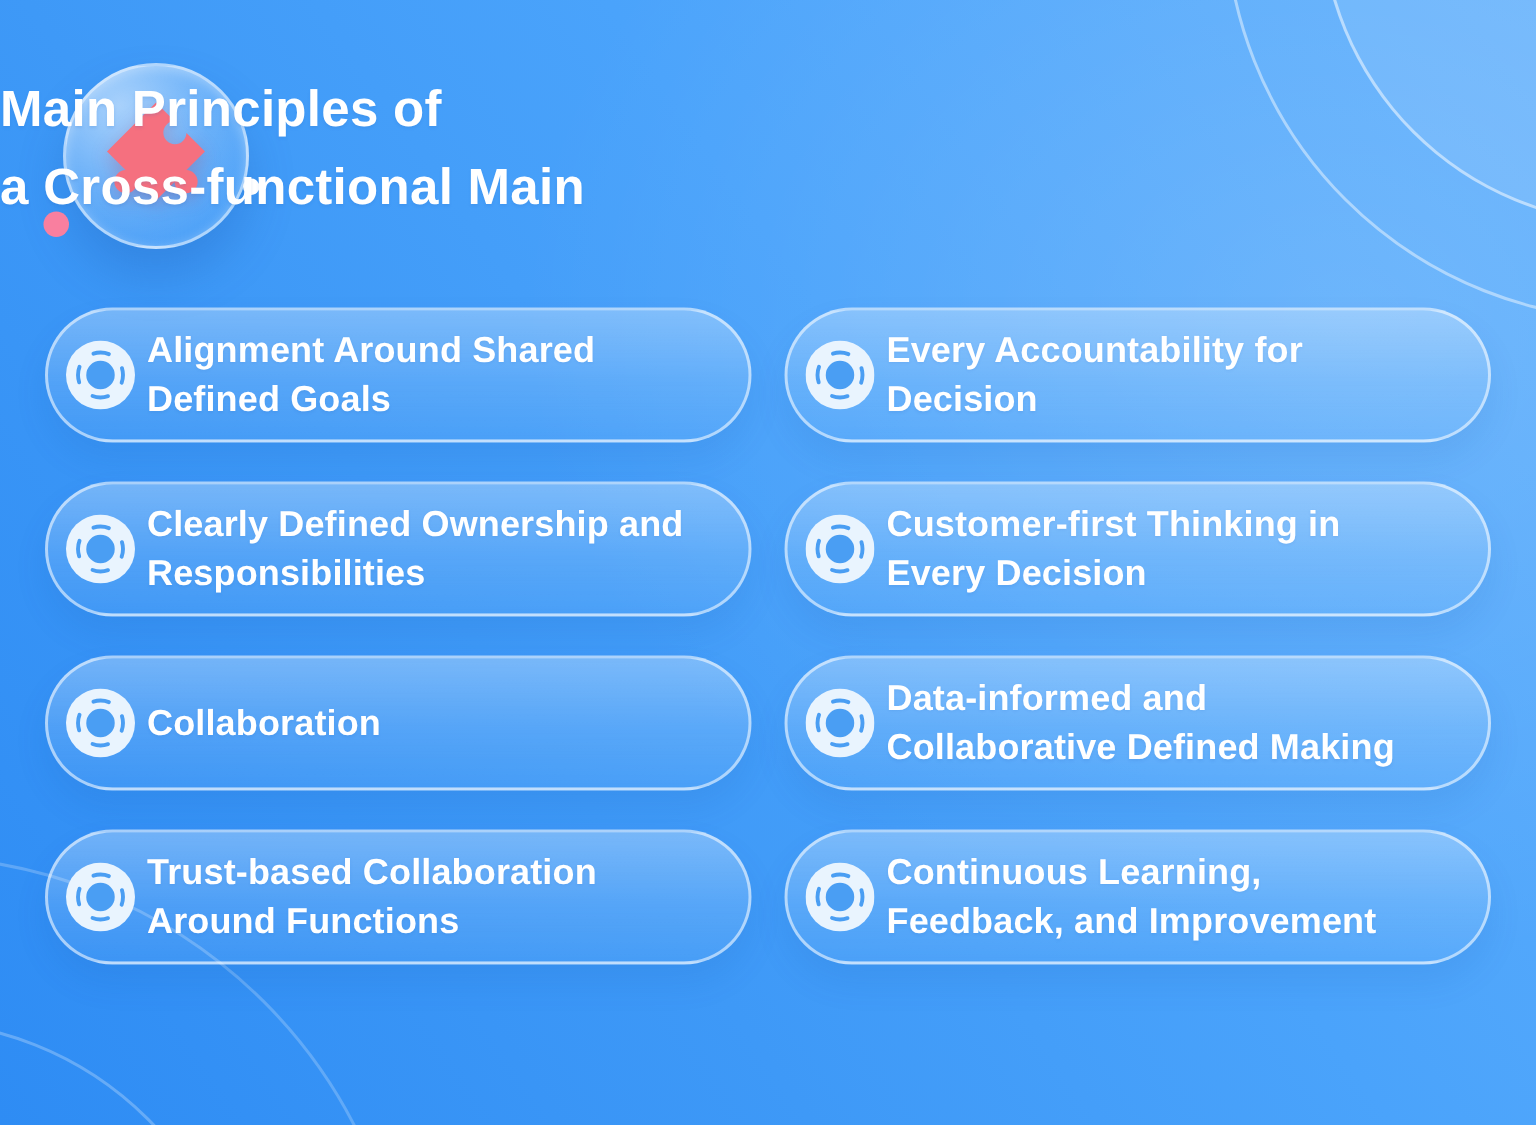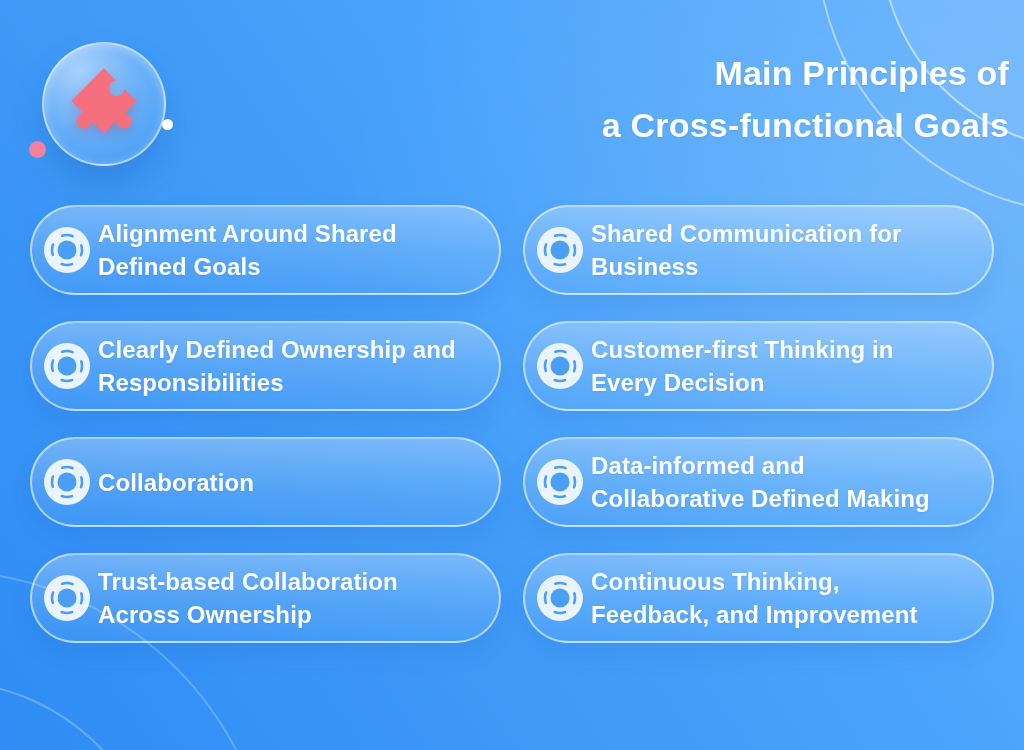--- a/index.html
+++ b/index.html
@@ -20,21 +20,21 @@
     background:radial-gradient(circle at 30% 22%, rgba(255,255,255,0.55), rgba(255,255,255,0.22) 48%, rgba(235,245,255,0.10) 78%);
     border:2px solid rgba(255,255,255,0.55);
     box-shadow:0 18px 30px rgba(23,82,170,0.25), inset 0 2px 8px rgba(255,255,255,0.35);
     display:flex;align-items:center;justify-content:center;
   }
   .badge svg{width:84px;height:84px;filter:drop-shadow(0 4px 6px rgba(190,40,70,0.25));}
   .dot{position:absolute;border-radius:50%;}
   .dot.pink{left:29px;top:141px;width:17px;height:17px;background:var(--accent-pink,#f97f9f);}
   .dot.white{left:162px;top:119px;width:11px;height:11px;background:#fff;}
   .title{
-    position:absolute;top:47px;left:0;right:15px;text-align:right;
+    position:absolute;top:47px;left:0;right:15px;text-align:left;
     color:var(--text,#fff);font-size:34px;font-weight:700;line-height:52px;letter-spacing:0.2px;
     text-shadow:0 1px 2px rgba(40,100,190,0.15);
   }
   .grid{
     position:absolute;left:30px;top:205px;width:964px;
     display:grid;grid-template-columns:471px 471px;column-gap:22px;row-gap:26px;grid-auto-rows:90px;
   }
   .card{
     box-sizing:border-box;border-radius:45px;
     border:2px solid rgba(255,255,255,0.55);
@@ -61,21 +61,21 @@
   <div class="badge">
     <svg viewBox="0 0 120 120" aria-hidden="true">
       <path transform="rotate(45 60 60)" style="fill:var(--accent-coral,#f5707f)" d="M24,24 h25 a11,11 0 1 0 16,0 h25 v25 a11,11 0 1 1 0,16 v25 h-25 a11,11 0 1 1 -16,0 h-25 z"></path>
     </svg>
   </div>
   <div class="dot pink"></div>
   <div class="dot white"></div>
 
   <div class="title">
     <div>Main Principles of</div>
-    <div>a Cross-functional Goals</div>
+    <div>a Cross-functional Main</div>
   </div>
 
   <div class="grid">
 
     <div class="card">
       <svg class="bullet" viewBox="0 0 46 46" aria-hidden="true">
         <circle cx="23" cy="23" r="23" style="fill:var(--icon-disc,#e9f4fe)"></circle>
         <circle cx="23" cy="23" r="15" fill="none" style="stroke:var(--icon-blue,#4a9ef3)" stroke-width="2.6" stroke-linecap="round" stroke-dasharray="10.5 13.06" stroke-dashoffset="5.25"></circle>
         <circle cx="23" cy="23" r="9.5" style="fill:var(--icon-blue,#4a9ef3)"></circle>
       </svg>
@@ -85,22 +85,22 @@
       </div>
     </div>
 
     <div class="card">
       <svg class="bullet" viewBox="0 0 46 46" aria-hidden="true">
         <circle cx="23" cy="23" r="23" style="fill:var(--icon-disc,#e9f4fe)"></circle>
         <circle cx="23" cy="23" r="15" fill="none" style="stroke:var(--icon-blue,#4a9ef3)" stroke-width="2.6" stroke-linecap="round" stroke-dasharray="10.5 13.06" stroke-dashoffset="5.25"></circle>
         <circle cx="23" cy="23" r="9.5" style="fill:var(--icon-blue,#4a9ef3)"></circle>
       </svg>
       <div class="card-text">
-        <div>Shared Communication for</div>
-        <div>Business</div>
+        <div>Every Accountability for</div>
+        <div>Decision</div>
       </div>
     </div>
 
     <div class="card">
       <svg class="bullet" viewBox="0 0 46 46" aria-hidden="true">
         <circle cx="23" cy="23" r="23" style="fill:var(--icon-disc,#e9f4fe)"></circle>
         <circle cx="23" cy="23" r="15" fill="none" style="stroke:var(--icon-blue,#4a9ef3)" stroke-width="2.6" stroke-linecap="round" stroke-dasharray="10.5 13.06" stroke-dashoffset="5.25"></circle>
         <circle cx="23" cy="23" r="9.5" style="fill:var(--icon-blue,#4a9ef3)"></circle>
       </svg>
       <div class="card-text">
@@ -145,30 +145,30 @@
     </div>
 
     <div class="card">
       <svg class="bullet" viewBox="0 0 46 46" aria-hidden="true">
         <circle cx="23" cy="23" r="23" style="fill:var(--icon-disc,#e9f4fe)"></circle>
         <circle cx="23" cy="23" r="15" fill="none" style="stroke:var(--icon-blue,#4a9ef3)" stroke-width="2.6" stroke-linecap="round" stroke-dasharray="10.5 13.06" stroke-dashoffset="5.25"></circle>
         <circle cx="23" cy="23" r="9.5" style="fill:var(--icon-blue,#4a9ef3)"></circle>
       </svg>
       <div class="card-text">
         <div>Trust-based Collaboration</div>
-        <div>Across Ownership</div>
+        <div>Around Functions</div>
       </div>
     </div>
 
     <div class="card">
       <svg class="bullet" viewBox="0 0 46 46" aria-hidden="true">
         <circle cx="23" cy="23" r="23" style="fill:var(--icon-disc,#e9f4fe)"></circle>
         <circle cx="23" cy="23" r="15" fill="none" style="stroke:var(--icon-blue,#4a9ef3)" stroke-width="2.6" stroke-linecap="round" stroke-dasharray="10.5 13.06" stroke-dashoffset="5.25"></circle>
         <circle cx="23" cy="23" r="9.5" style="fill:var(--icon-blue,#4a9ef3)"></circle>
       </svg>
       <div class="card-text">
-        <div>Continuous Thinking,</div>
+        <div>Continuous Learning,</div>
         <div>Feedback, and Improvement</div>
       </div>
     </div>
 
   </div>
 </div>
 
 </body></html>

